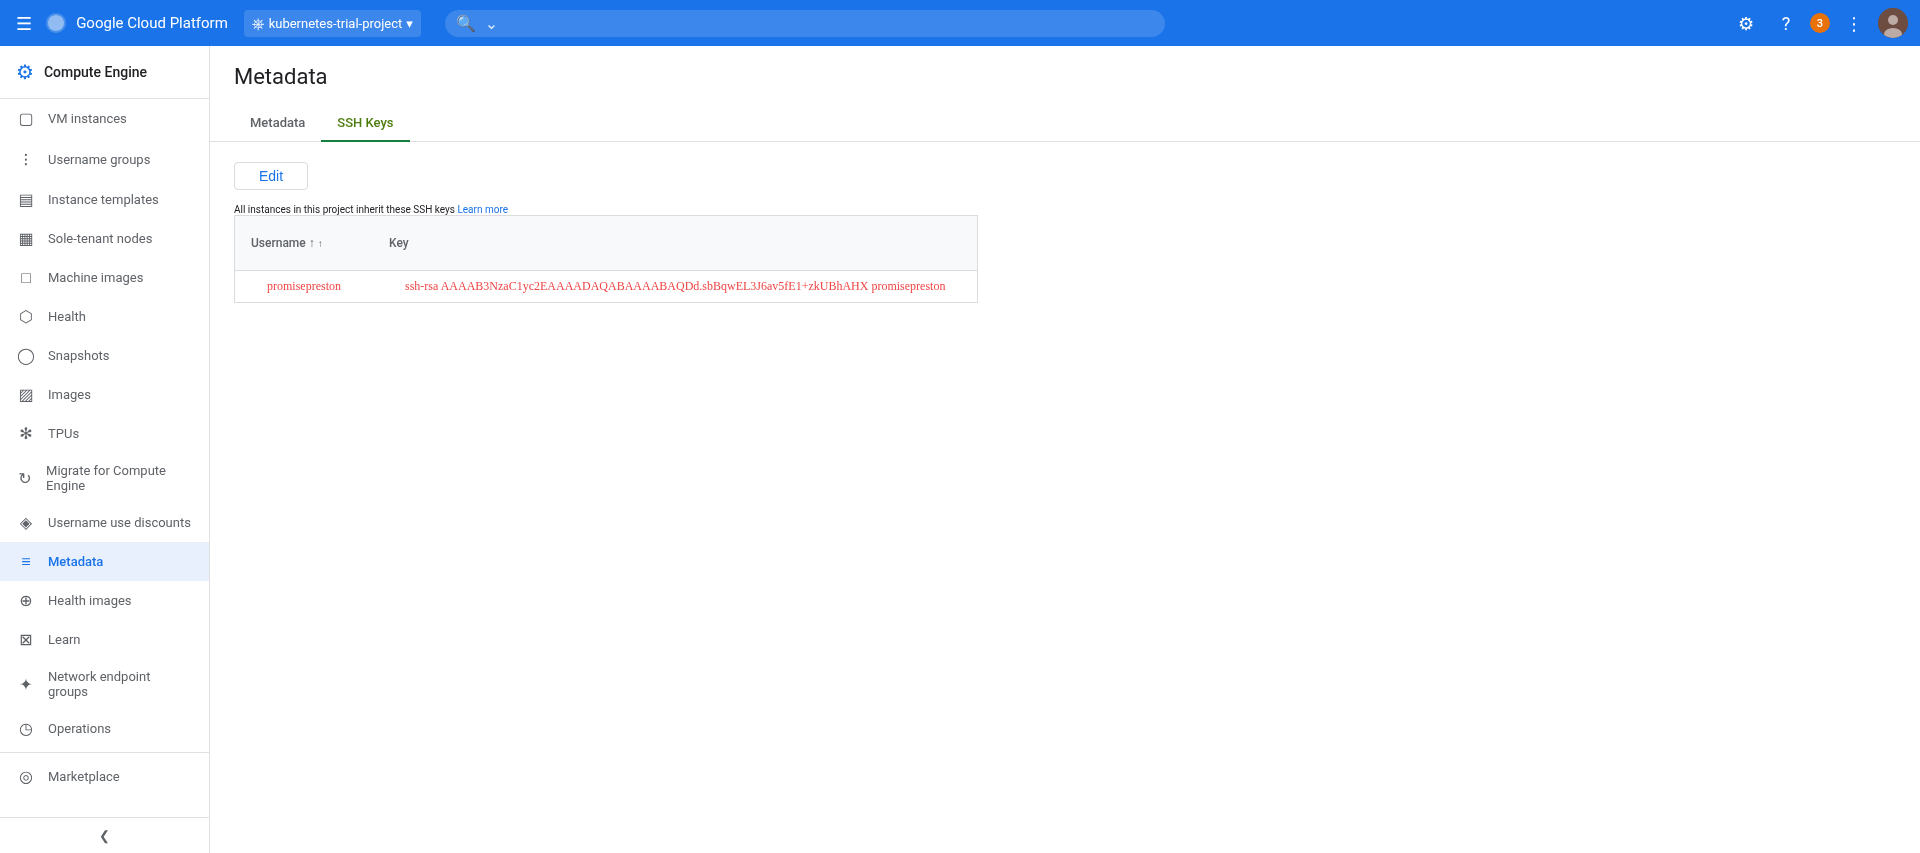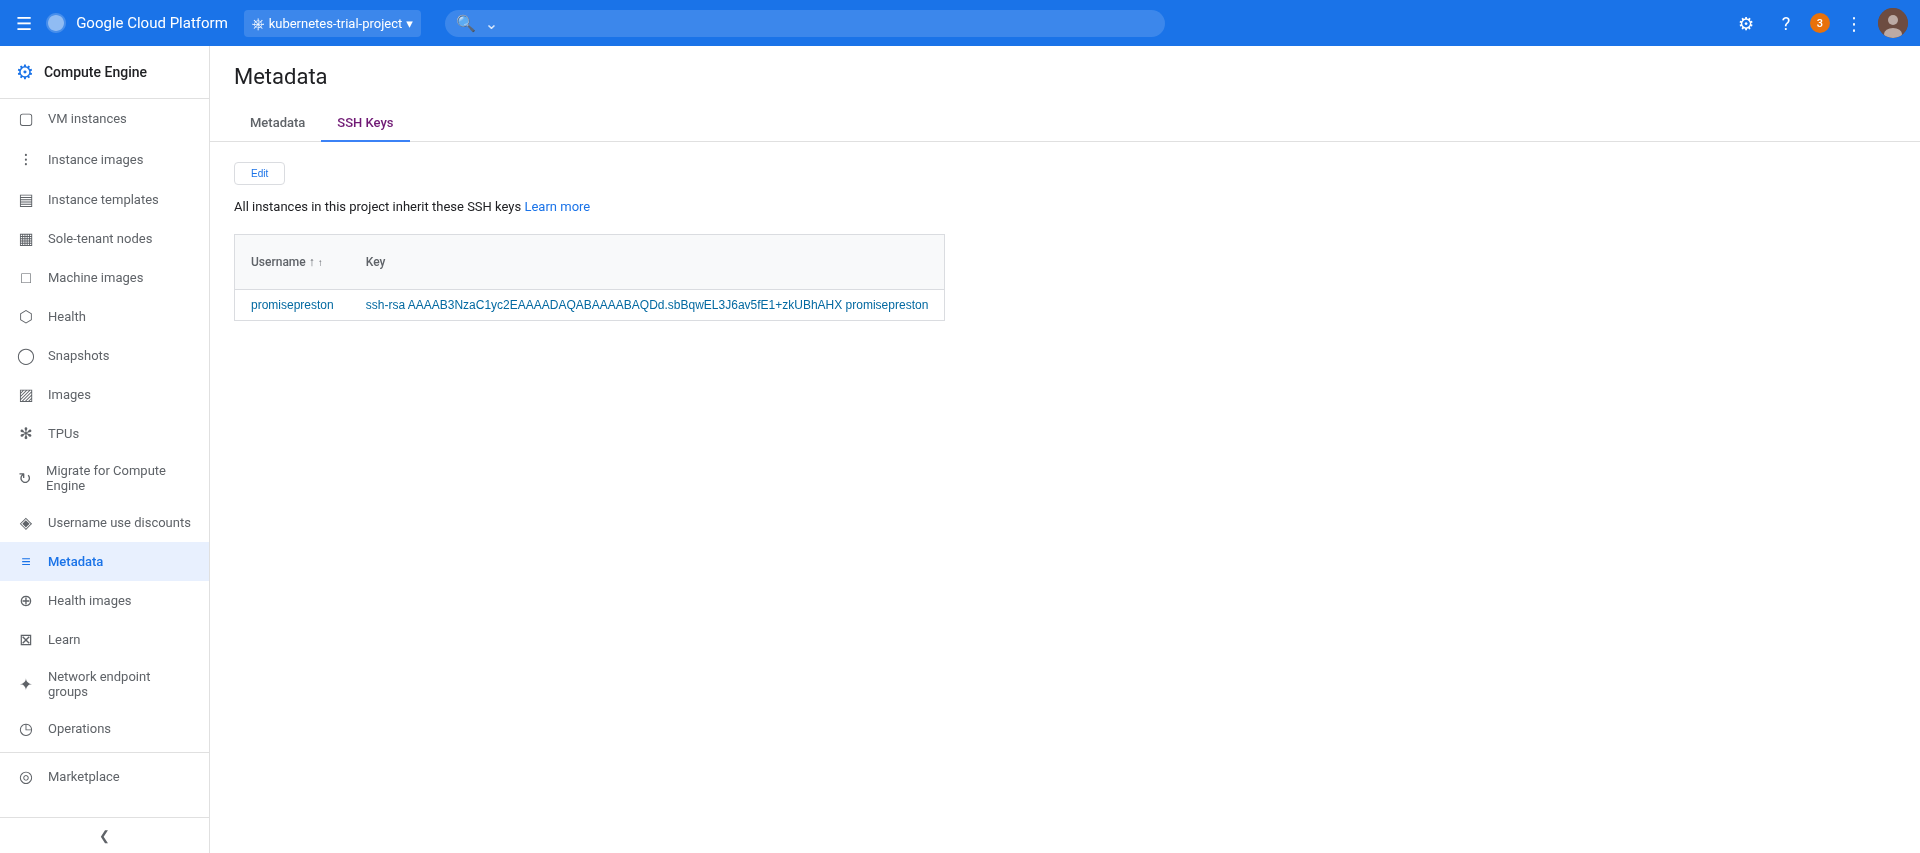--- a/index.html
+++ b/index.html
@@ -85,41 +85,41 @@
     }
     .tabs-bar {
       display: flex; border-bottom: 1px solid #e0e0e0;
       padding: 0 24px; margin-top: 16px;
     }
     .tab {
       padding: 10px 16px; cursor: pointer; font-size: 13px;
       color: #5f6368; border-bottom: 2px solid transparent;
       margin-bottom: -1px; font-weight: 500;
     }
-    .tab.active { color: #701a75; border-bottom: 2px solid #3b82f6; }
+    .tab.active { color: #4d7c0f; border-bottom: 2px solid #15803d; }
     .content-body { padding: 20px 24px; }
     .edit-btn {
       border: 1px solid #dadce0; background: #fff; color: #1a73e8;
-      padding: 5px 16px; font-size: 10px; font-weight: 500;
+      padding: 5px 24px; font-size: 14px; font-weight: 500;
       cursor: pointer; border-radius: 4px;
     }
-    .info-text { margin: 14px 0 20px 0; font-size: 13px; color: #202124; }
+    .info-text { margin: 14px 0 0 0; font-size: 10px; color: #202124; }
     .info-text a { color: #1a73e8; text-decoration: none; }
     .ssh-table { border-collapse: collapse; width: auto; border: 1px solid #dadce0; }
     .ssh-table th {
       background: #f8f9fa; padding: 20px 16px;
       font-size: 12px; font-weight: 500; color: #5f6368;
       text-align: left; border-bottom: 1px solid #dadce0;
     }
     .ssh-table th.sortable { cursor: pointer; }
     .ssh-table th.sortable::after { content: ' ↑'; font-size: 10px; }
     .ssh-table td {
-      padding: 8px 16px; font-size: 12px; color: #0369a1;
+      padding: 8px 32px; font-size: 12px; color: #ef4444;
       border-bottom: 1px solid #dadce0;
-      font-family: Liberation Sans, sans-serif;
+      font-family: Liberation Serif, serif;
     }
     .equivalent-rest { margin-top: 14px; font-size: 13px; }
     .equivalent-rest a { color: #1a73e8; text-decoration: none; }
 
     
     ::-webkit-scrollbar { width: 6px; }
     ::-webkit-scrollbar-track { background: transparent; }
     ::-webkit-scrollbar-thumb { background: #dadce0; border-radius: 3px; }
   </style>
 </head>
@@ -165,21 +165,21 @@
       <span class="ce-icon">⚙</span>
       <span class="ce-title">Compute Engine</span>
     </div>
 
     <div class="sidebar-item">
       <span class="item-icon">▢</span>
       <span class="item-label">VM instances</span>
     </div>
     <div class="sidebar-item">
       <span class="item-icon">⁝</span>
-      <span class="item-label">Instance images</span>
+      <span class="item-label">Username groups</span>
     </div>
     <div class="sidebar-item">
       <span class="item-icon">▤</span>
       <span class="item-label">Instance templates</span>
     </div>
     <div class="sidebar-item">
       <span class="item-icon">▦</span>
       <span class="item-label">Sole-tenant nodes</span>
     </div>
     <div class="sidebar-item">

